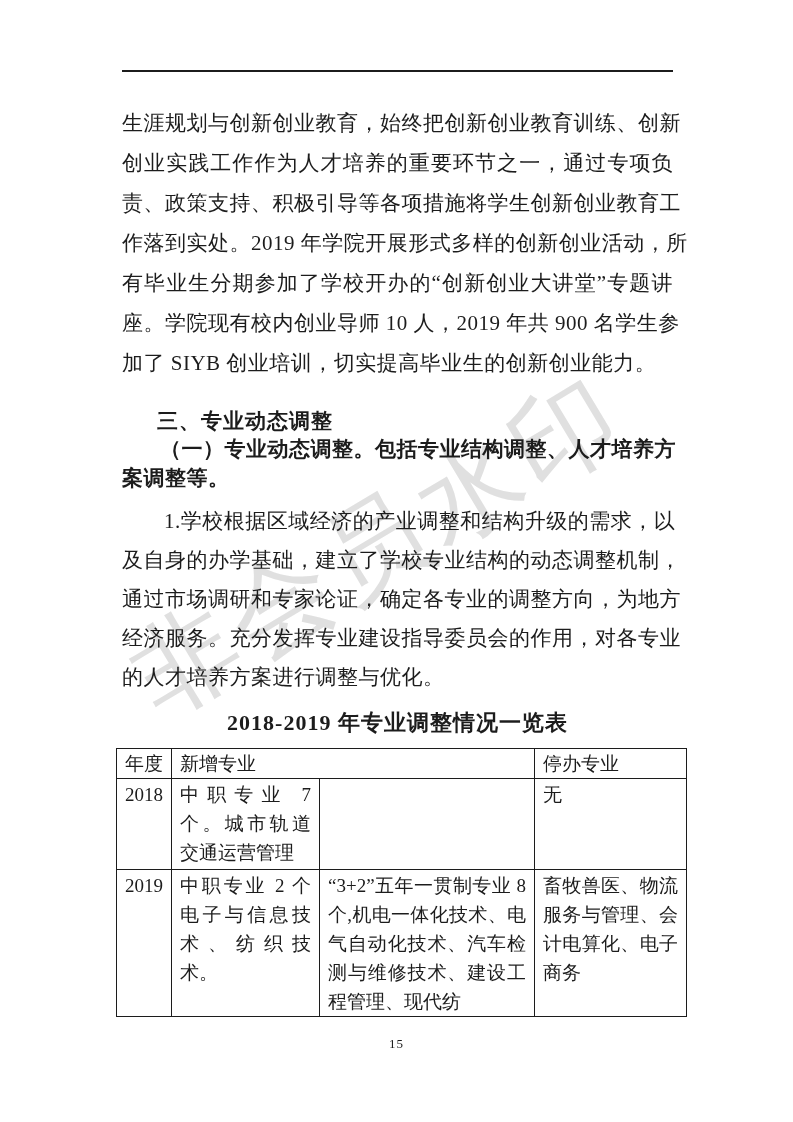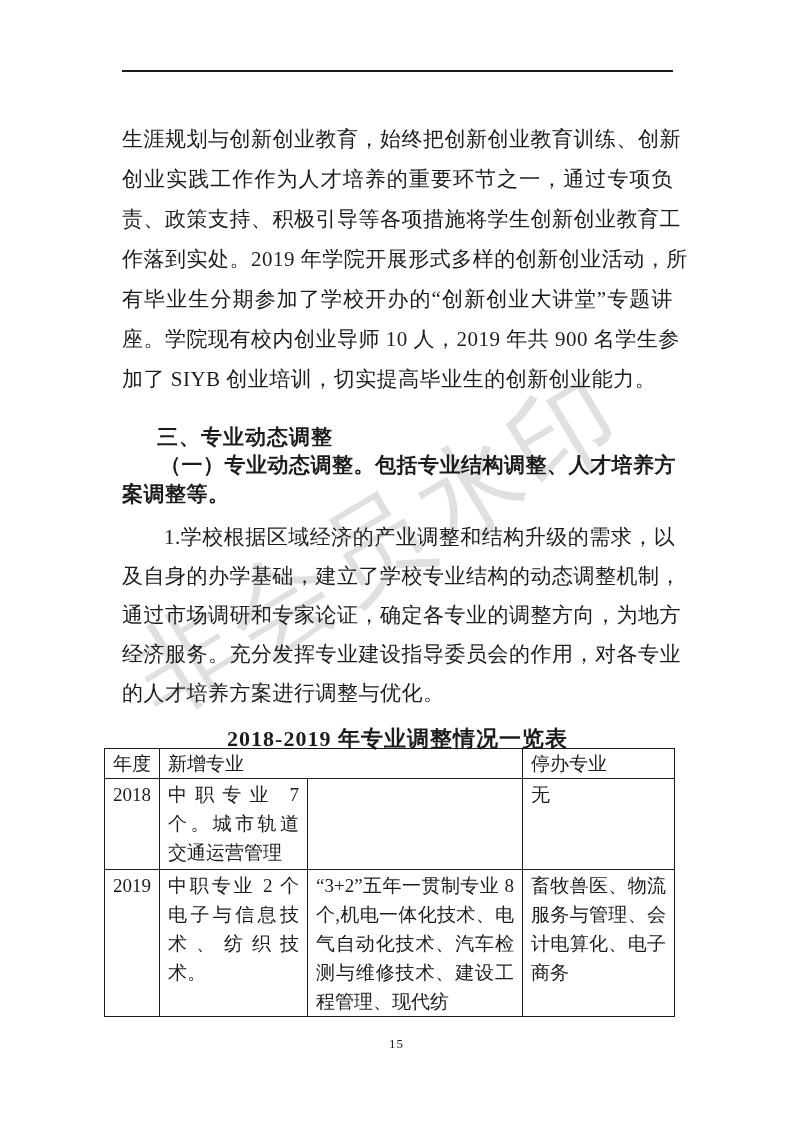--- a/index.html
+++ b/index.html
@@ -38,21 +38,21 @@
   .header-rule{
     position:absolute;
     left:122px;top:70px;
     width:551px;height:0;
     border-top:2px solid var(--ink);
     z-index:1;
   }
   
   .textcol{
     position:absolute;
-    left:122px;top:119px;
+    left:122px;top:103px;
     width:551px;
     z-index:1;
     font-size:21px;
   }
   .line{
     line-height:40px;
     text-align:justify;
     text-align-last:justify;
     letter-spacing:.5px;
     white-space:nowrap;
@@ -78,21 +78,21 @@
     margin-top:11px;
     font-weight:700;
     font-size:22px;
     line-height:30px;
     text-align:center;
     letter-spacing:1px;
   }
   
   table.adjust{
     position:absolute;
-    left:104px;top:748px;
+    left:116px;top:748px;
     width:570px;
     border-collapse:collapse;
     table-layout:fixed;
     z-index:1;
     font-size:19px;
   }
   table.adjust td{
     border:1px solid var(--border);
     vertical-align:top;
     padding:1px 8px 0 8px;

